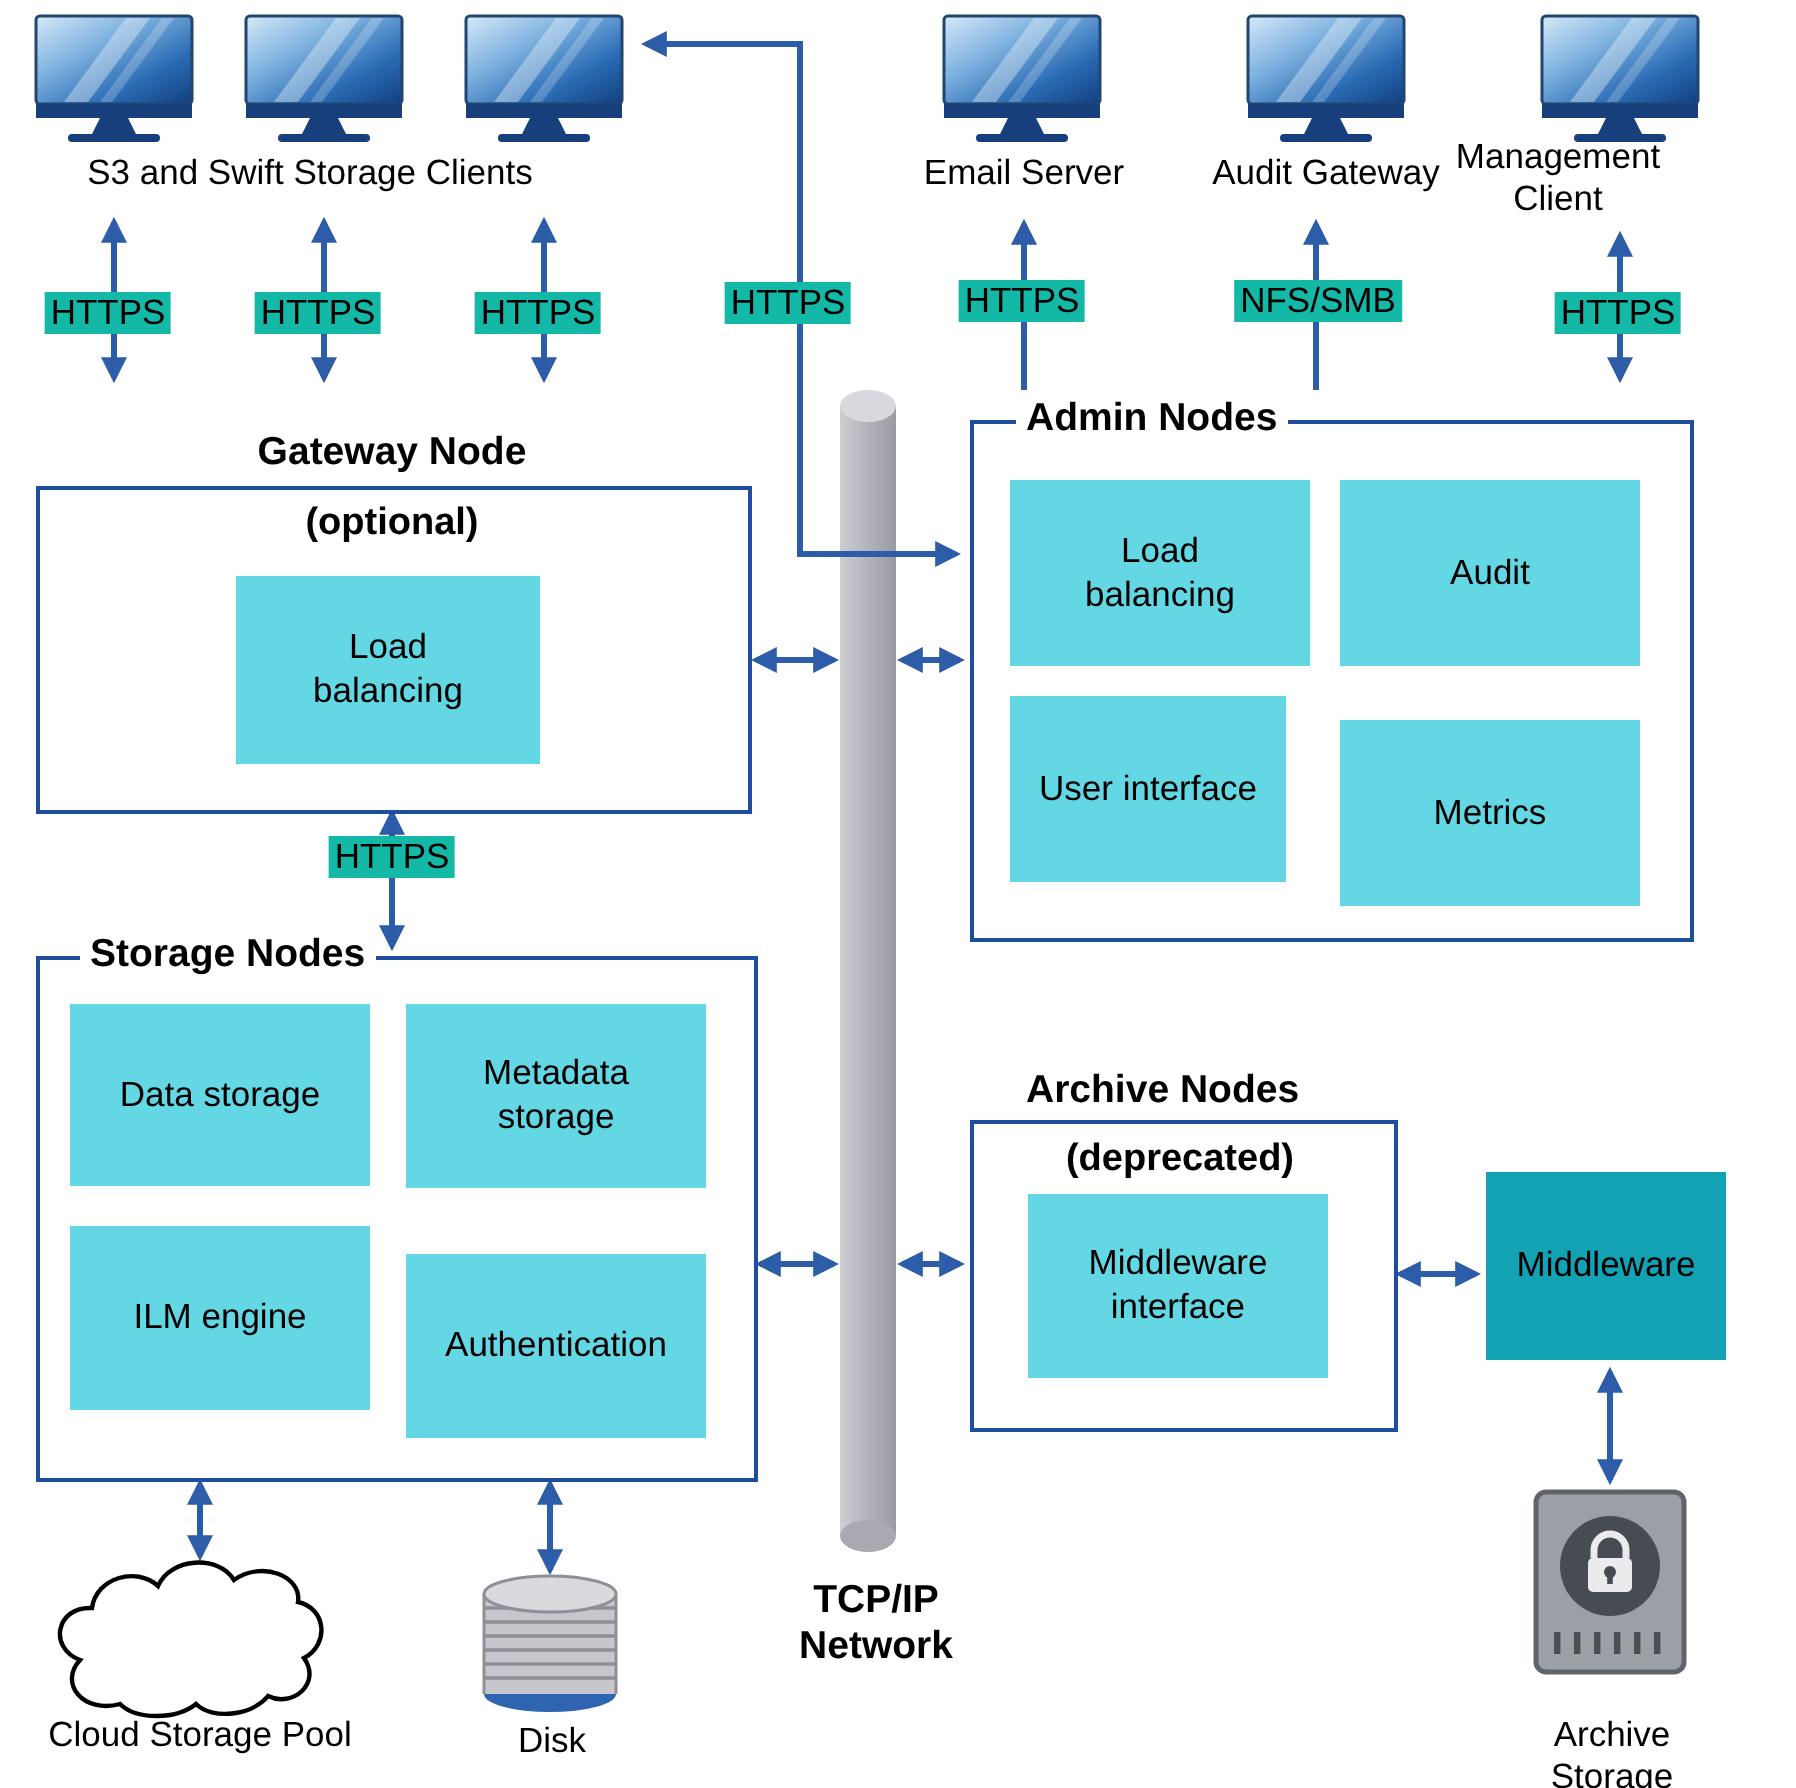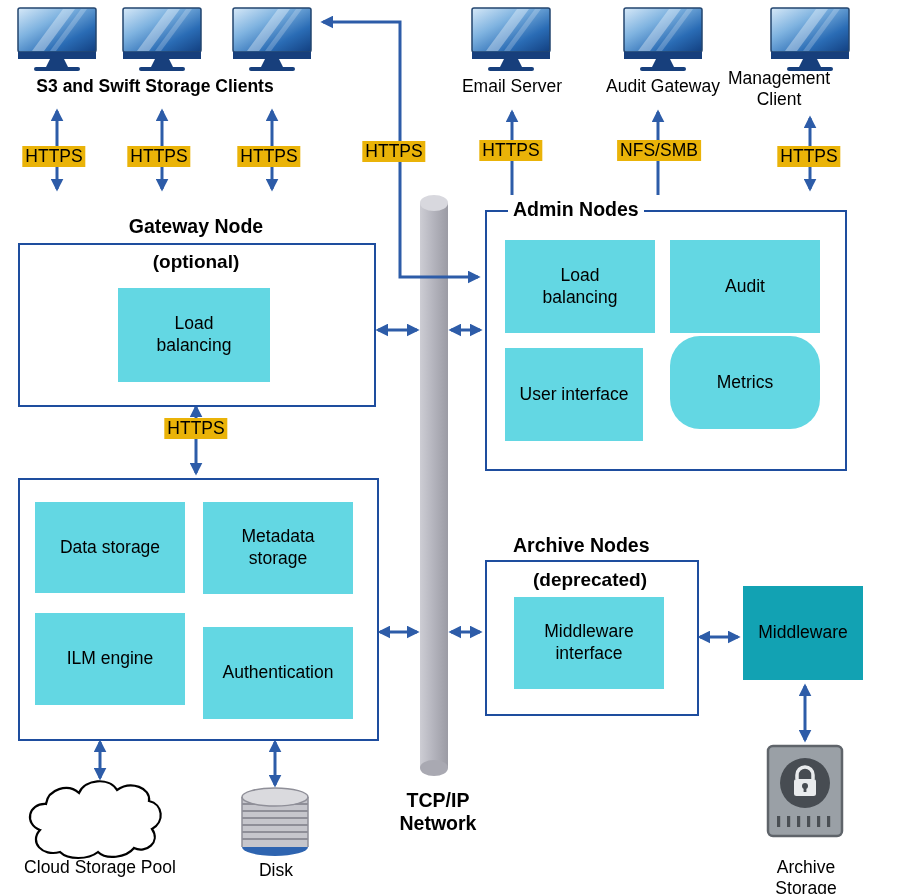--- a/index.html
+++ b/index.html
@@ -6,21 +6,21 @@
   #stage {
     position:relative; width:898px; height:894px; background:#fff;
     font-family:"Liberation Sans", sans-serif; color:#000; overflow:hidden;
   }
   .layer { position:absolute; left:0; top:0; }
   .label {
     position:absolute; font-size:17.5px; line-height:1.2; text-align:center;
     white-space:pre-line;
   }
   .cx { transform:translateX(-50%); }
-  .bg { background:#eab308; padding:0 3px; }
+  .bg { background:#14b8a6; padding:0 3px; }
   .node-title {
     position:absolute; font-size:19.5px; font-weight:700; background:#fff;
     padding:0 5px; white-space:nowrap;
   }
   .subtitle { position:absolute; font-size:19px; font-weight:700; white-space:nowrap; }
   .node-box { position:absolute; border:2.5px solid #1e4d9e; background:#fff; }
   .svc {
     position:absolute; background:#63d7e3; display:flex; align-items:center;
     justify-content:center; text-align:center; font-size:17.5px; line-height:1.25;
     white-space:pre-line;
@@ -136,44 +136,45 @@
   </svg>
 
   <div class="node-box" style="left:18px; top:243px; width:354px; height:160px;"></div>
   <div class="node-box" style="left:485px; top:210px; width:358px; height:257px;"></div>
   <div class="node-box" style="left:18px; top:478px; width:357px; height:259px;"></div>
   <div class="node-box" style="left:485px; top:560px; width:210px; height:152px;"></div>
 
   <div class="node-title cx" style="left:196px; top:215px;">Gateway Node</div>
   <div class="subtitle cx" style="left:196px; top:251px;">(optional)</div>
   <div class="node-title" style="left:508px; top:198px;">Admin Nodes</div>
+  <div class="node-title" style="left:40px; top:466px;">Storage Nodes</div>
   <div class="node-title" style="left:508px; top:534px;">Archive Nodes</div>
   <div class="subtitle cx" style="left:590px; top:569px;">(deprecated)</div>
 
   <div class="svc" style="left:118px; top:288px; width:152px; height:94px;">Load
 balancing</div>
 
   <div class="svc" style="left:505px; top:240px; width:150px; height:93px;">Load
 balancing</div>
   <div class="svc" style="left:670px; top:240px; width:150px; height:93px;">Audit</div>
   <div class="svc" style="left:505px; top:348px; width:138px; height:93px;">User interface</div>
-  <div class="svc" style="left:670px; top:336px; width:150px; height:93px;border-radius:30px;">Metrics</div>
+  <div class="svc" style="left:670px; top:360px; width:150px; height:93px;">Metrics</div>
 
   <div class="svc" style="left:35px; top:502px; width:150px; height:91px;">Data storage</div>
   <div class="svc" style="left:203px; top:502px; width:150px; height:92px;">Metadata
 storage</div>
   <div class="svc" style="left:35px; top:613px; width:150px; height:92px;">ILM engine</div>
   <div class="svc" style="left:203px; top:613px; width:150px; height:92px;margin-top:14px;">Authentication</div>
 
   <div class="svc" style="left:514px; top:597px; width:150px; height:92px;">Middleware
 interface</div>
 
   <div class="svc middleware" style="left:743px; top:586px; width:120px; height:94px;">Middleware</div>
 
-  <div class="label" style="left:5px; top:76px; width:300px;font-weight:bold;">S3 and Swift Storage Clients</div>
+  <div class="label" style="left:5px; top:76px; width:300px;">S3 and Swift Storage Clients</div>
   <div class="label cx" style="left:512px; top:76px;">Email Server</div>
   <div class="label cx" style="left:663px; top:76px;">Audit Gateway</div>
   <div class="label cx" style="left:779px; top:68px;">Management
 Client</div>
 
   <div class="label cx bg" style="left:54px; top:146px;">HTTPS</div>
   <div class="label cx bg" style="left:159px; top:146px;">HTTPS</div>
   <div class="label cx bg" style="left:269px; top:146px;">HTTPS</div>
   <div class="label cx bg" style="left:394px; top:141px;">HTTPS</div>
   <div class="label cx bg" style="left:511px; top:140px;">HTTPS</div>

